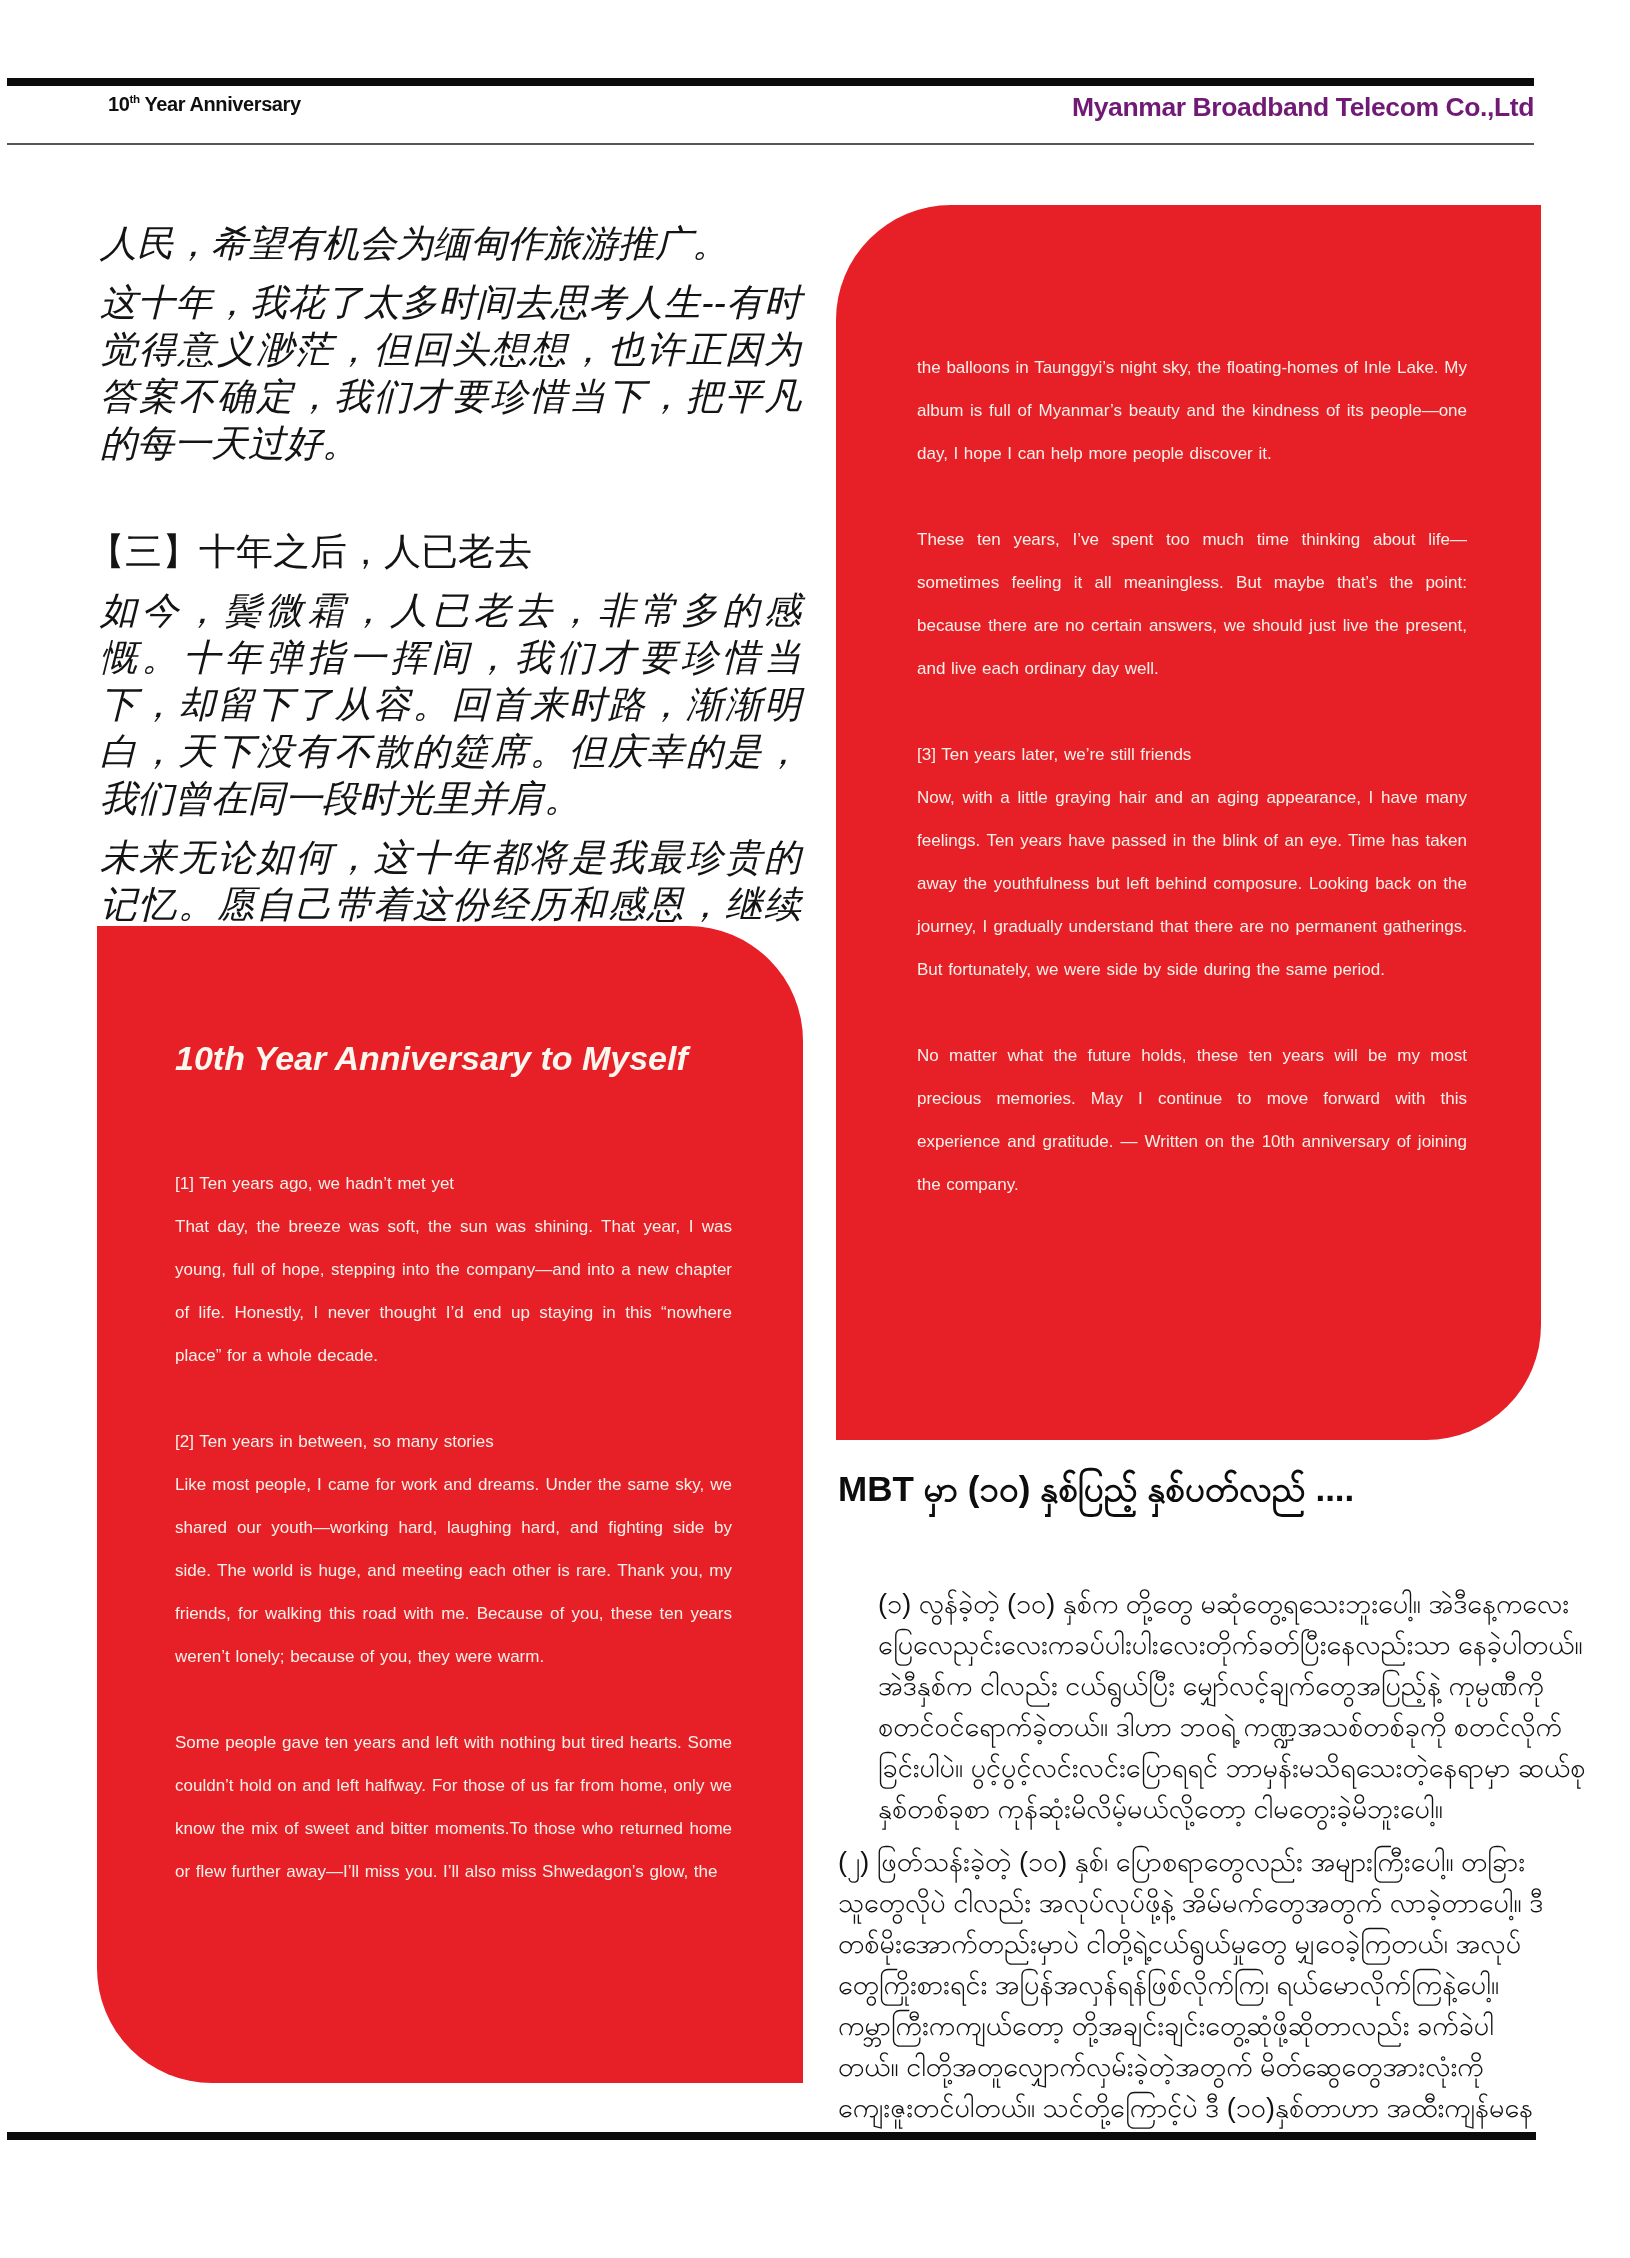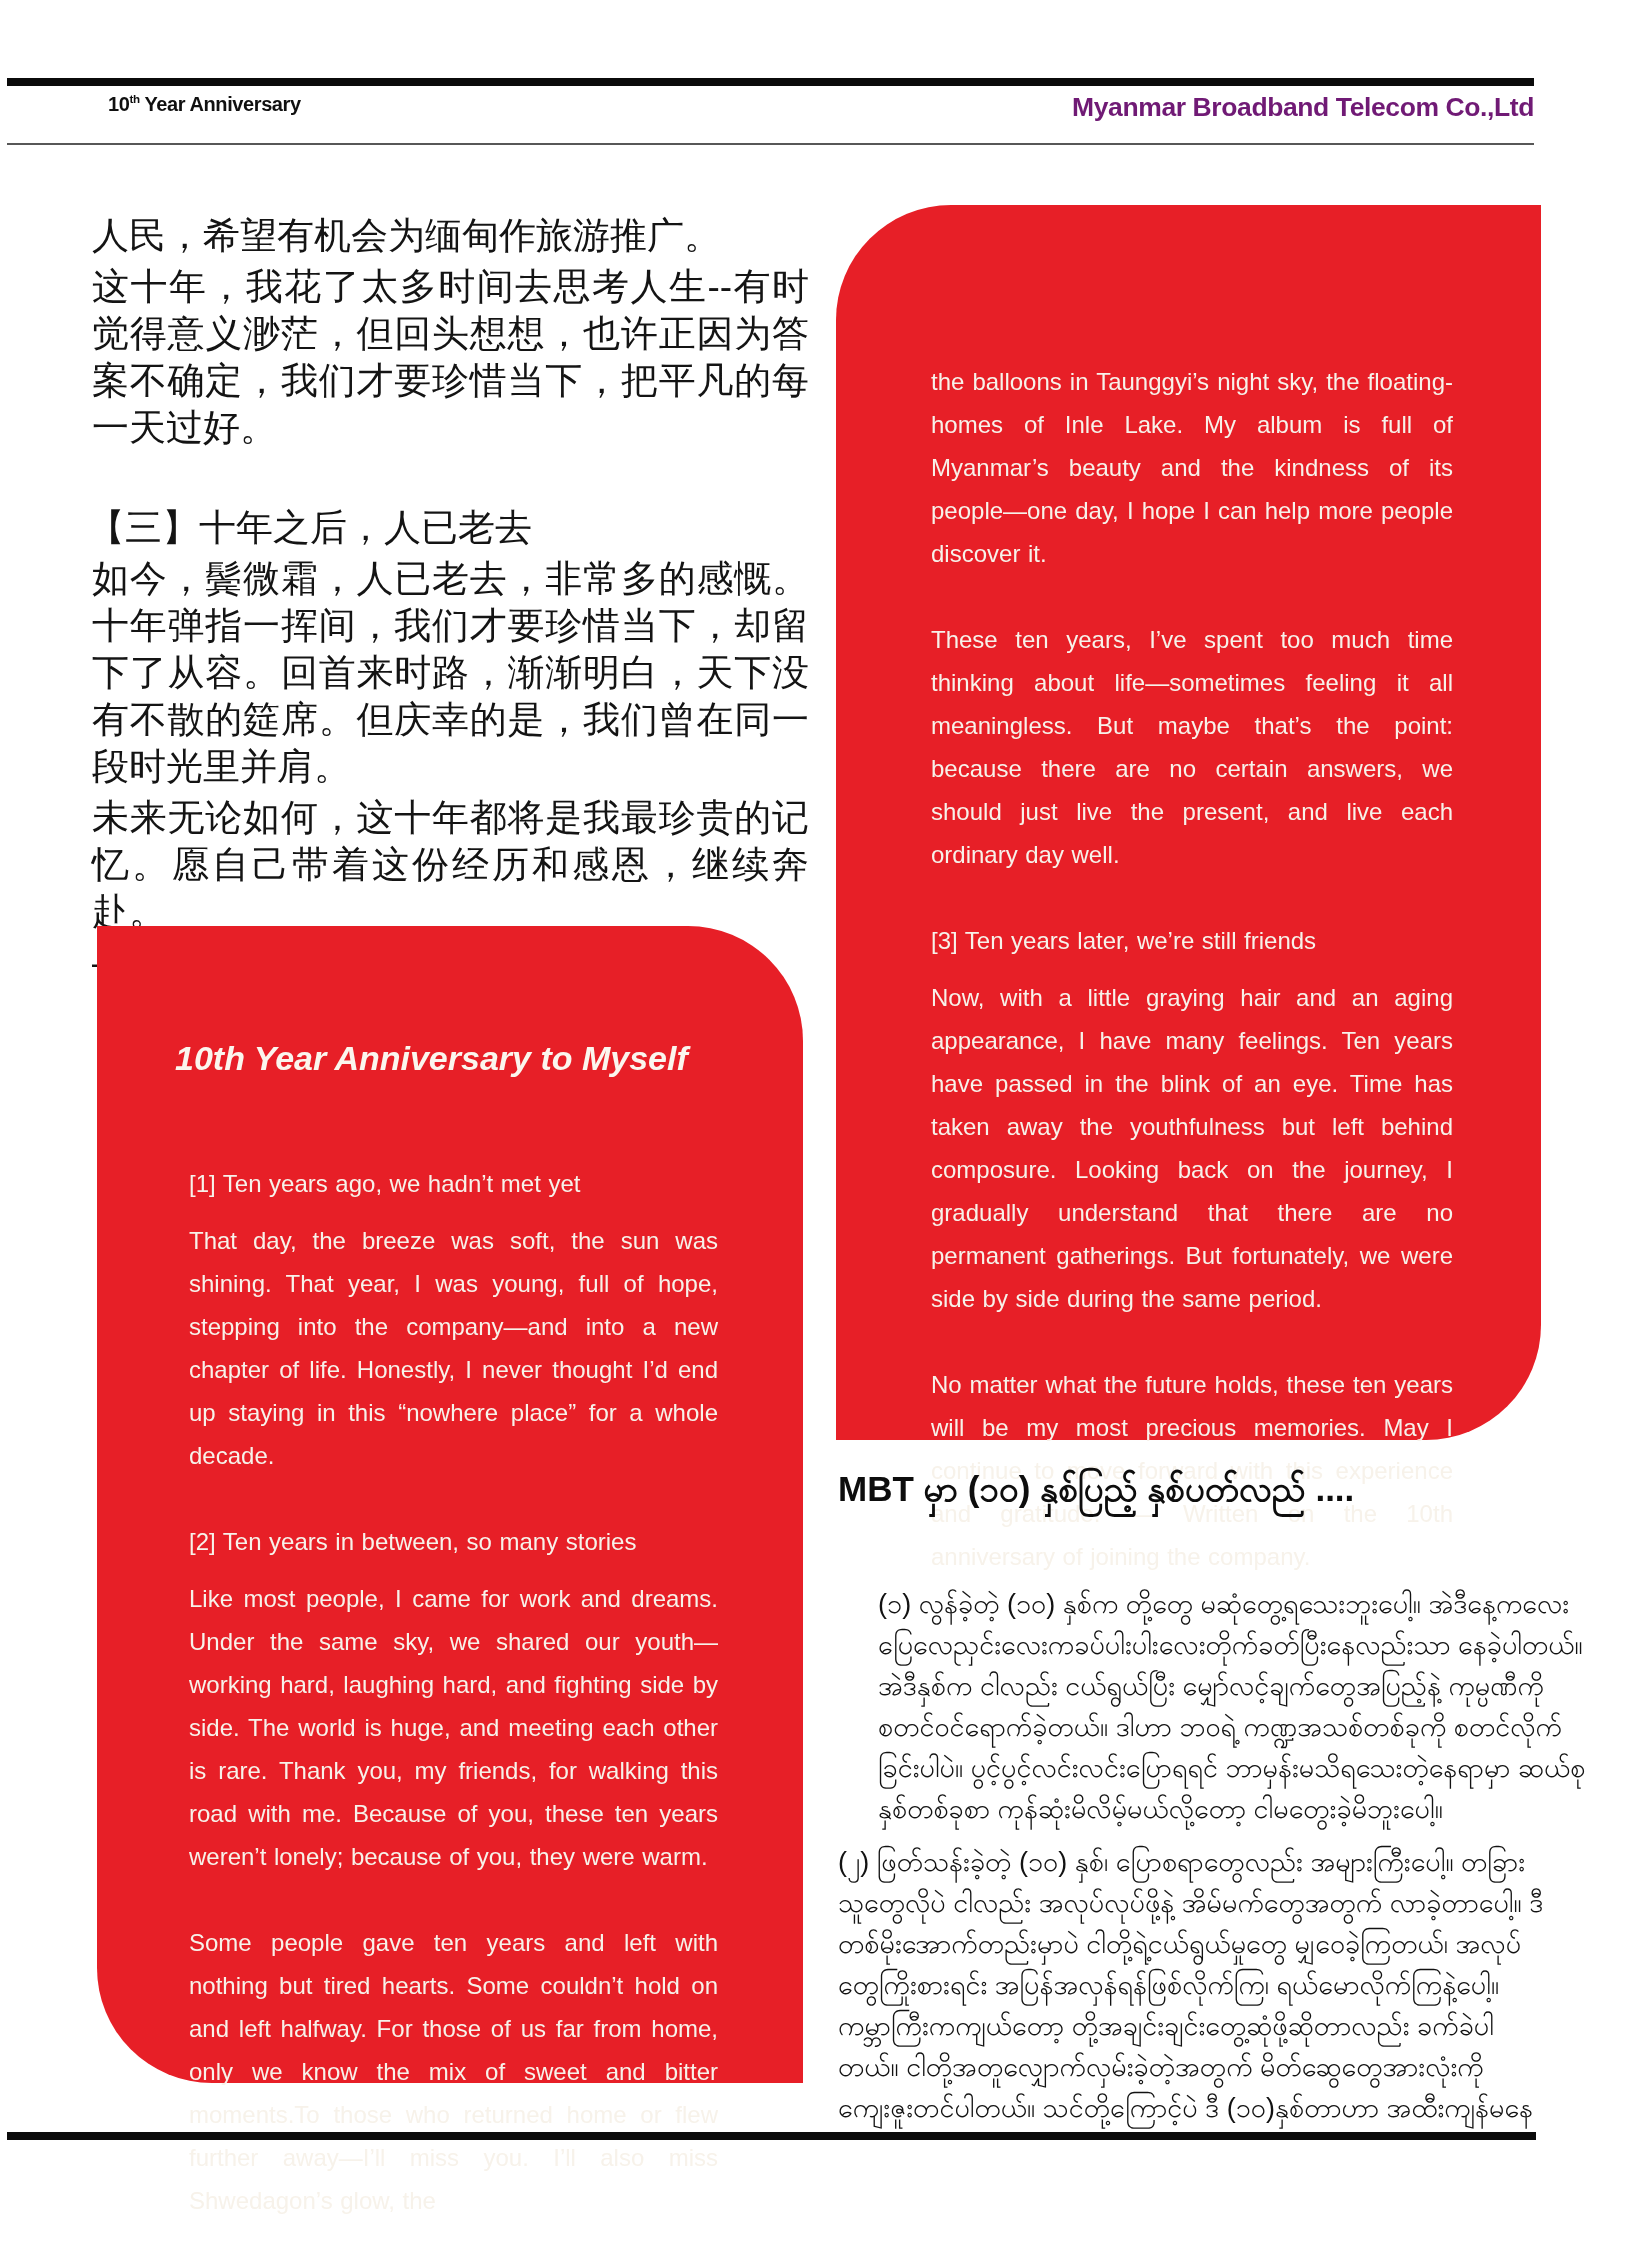--- a/index.html
+++ b/index.html
@@ -33,21 +33,21 @@
     position:absolute;right:96px;top:92px;
     font-size:26.5px;font-weight:bold;color:#701a75;letter-spacing:-0.4px;
   }
 
   
   .cn-block{
     position:absolute;left:88px;top:208px;width:725px;
     font-size:37px;line-height:47px;color:var(--ink);
     text-align:justify;
   }
-  .cn-block .cn-para{margin:4px;}
+  .cn-block .cn-para{margin:12px;font-style:italic;}
   .cn-gap{height:49px;}
   .cn-heading{margin:0;}
 
   
   .red-box{
     position:absolute;background:var(--red);color:var(--cream);
     box-sizing:border-box;
   }
   .box-left{
     left:97px;top:926px;width:706px;height:1157px;
@@ -57,21 +57,21 @@
   .box-right{
     left:836px;top:205px;width:705px;height:1235px;
     border-radius:115px 0 115px 0;
     padding:141px 74px 0 81px;
   }
   .box-title{
     font-size:34px;font-weight:bold;font-style:italic;
     margin:35px 0 0 0;color:#fbf6ee;
   }
   .p{
-    font-size:24px;line-height:43px;margin:14px;
+    font-size:17px;line-height:43px;margin:0;
     text-align:justify;text-align-last:left;
     word-spacing:0.9px;
   }
   .p.h{text-align:left;}
   .mt{margin-top:43px;}
   .box-left .first-block{margin-top:84px;}
 
   
   .mm-heading{
     position:absolute;left:838px;top:1466px;width:706px;

